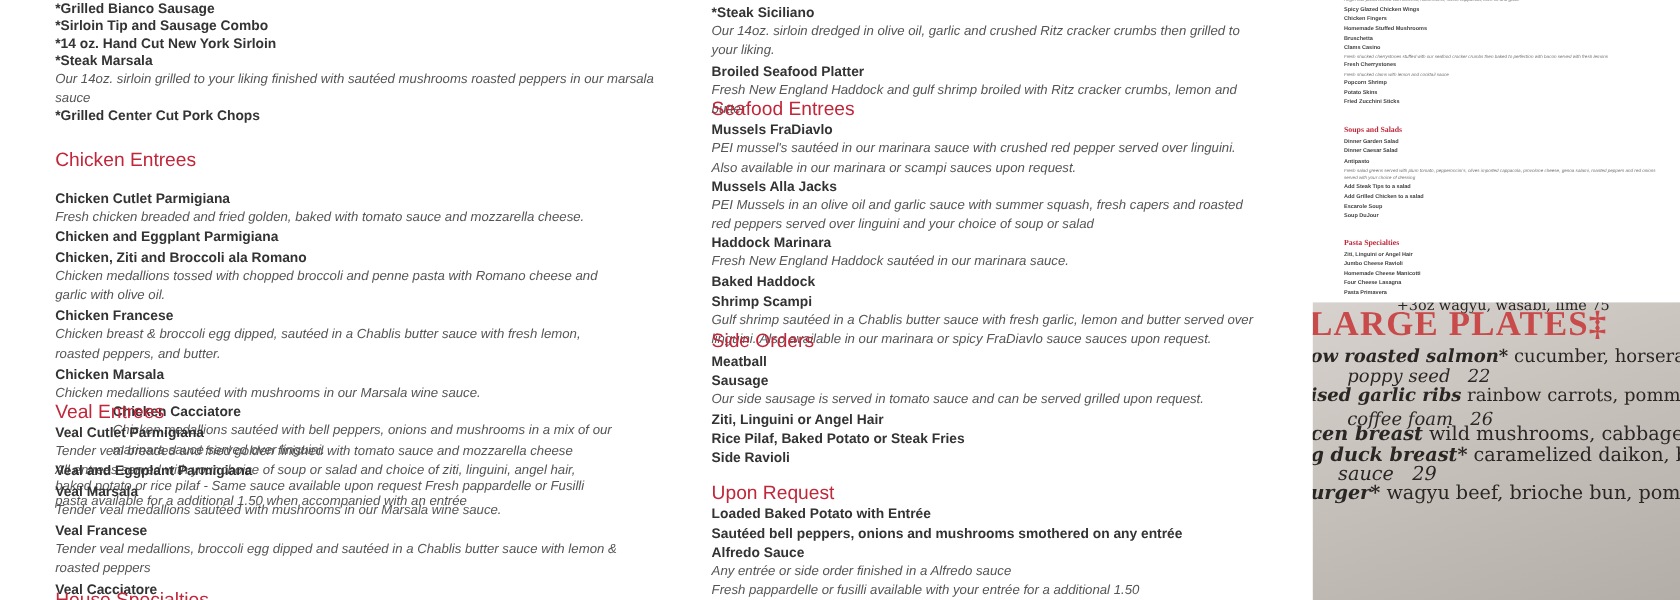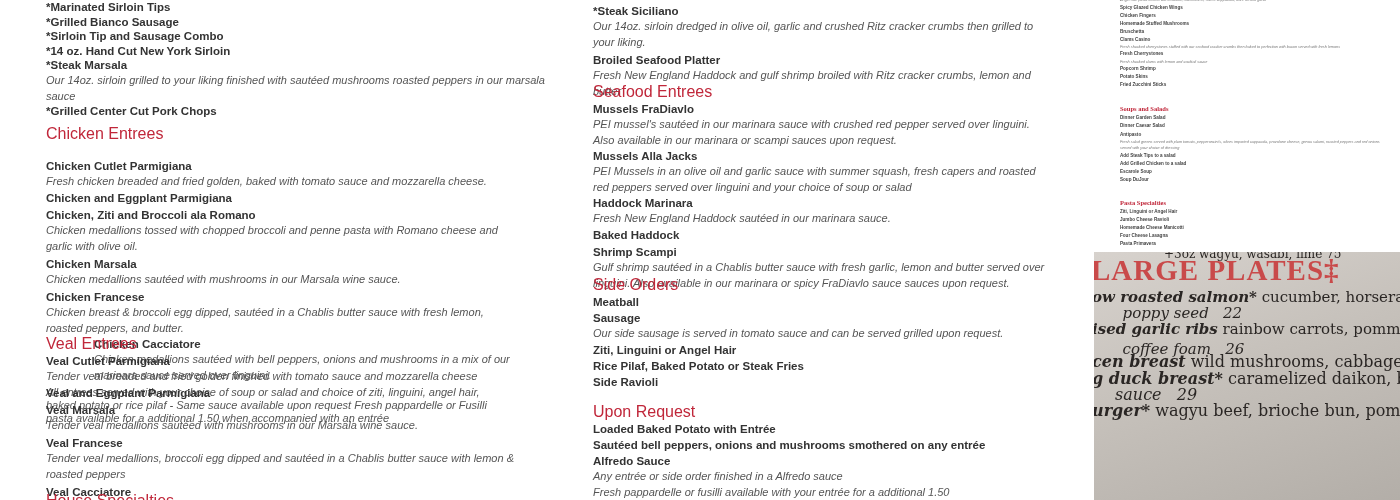--- a/index.html
+++ b/index.html
@@ -27,23 +27,20 @@
   #photo { background: linear-gradient(160deg, #d7d2cd 0%, #c6c1bb 45%, #b3aea8 100%); font-family: "DejaVu Serif", serif; color: #2a2624; }
   .p-line { position: absolute; white-space: nowrap; font-size: 15px; line-height: 17px; }
   .p-line b { font-style: italic; font-weight: bold; }
   .p-hdr { font-family: "Liberation Serif", serif; font-weight: bold; font-size: 29px; color: #c94a4a; letter-spacing: 1px; }
 </style>
 </head>
 <body>
 
 <div class="panel" id="left">
   <div class="col" style="left:46px; top:0px; width:500px;">
-    <div style="margin-top:0px;">
-        <div class="item-name">*Marinated Sirloin Tips</div>
-      </div>
     <div style="margin-top:0.5px;">
         <div class="item-name">*Grilled Bianco Sausage</div>
       </div>
     <div style="margin-top:0.5px;">
         <div class="item-name">*Sirloin Tip and Sausage Combo</div>
       </div>
     <div style="margin-top:0.5px;">
         <div class="item-name">*14 oz. Hand Cut New York Sirloin</div>
       </div>
     <div style="margin-top:0.5px;">
@@ -65,26 +62,26 @@
       <div class="item-desc">Fresh chicken breaded and fried golden, baked with tomato sauce and mozzarella cheese.</div>
     </div>
     <div class="item" style="margin-top:2px;">
       <div class="item-name">Chicken and Eggplant Parmigiana</div>
     </div>
     <div class="item" style="margin-top:3px;">
       <div class="item-name">Chicken, Ziti and Broccoli ala Romano</div>
       <div class="item-desc">Chicken medallions tossed with chopped broccoli and penne pasta with Romano cheese and garlic with olive oil.</div>
     </div>
     <div class="item" style="margin-top:3px;">
+      <div class="item-name">Chicken Francese</div>
+      <div class="item-desc">Chicken breast &amp; broccoli egg dipped, sautéed in a Chablis butter sauce with fresh lemon, roasted peppers, and butter.</div>
+    </div>
+    <div class="item" style="margin-top:3px;">
       <div class="item-name">Chicken Marsala</div>
       <div class="item-desc">Chicken medallions sautéed with mushrooms in our Marsala wine sauce.</div>
-    </div>
-    <div class="item" style="margin-top:3px;">
-      <div class="item-name">Chicken Francese</div>
-      <div class="item-desc">Chicken breast &amp; broccoli egg dipped, sautéed in a Chablis butter sauce with fresh lemon, roasted peppers, and butter.</div>
     </div>
     <div class="item" style="margin-top:1px;margin-left:48px;">
       <div class="item-name">Chicken Cacciatore</div>
       <div class="item-desc">Chicken medallions sautéed with bell peppers, onions and mushrooms in a mix of our marinara sauce served over linguini.</div>
     </div>
     <div class="item-desc" style="margin-top:3px; width:450px; line-height:13px;">All entrees served with your choice of soup or salad and choice of ziti, linguini, angel hair, baked potato or rice pilaf - Same sauce available upon request Fresh pappardelle or Fusilli pasta available for a additional 1.50 when accompanied with an entrée</div>
   </div>
 
   <div class="col" style="left:46px; top:334px; width:470px;">
     <h2 class="sec-title">Veal Entrees</h2>

